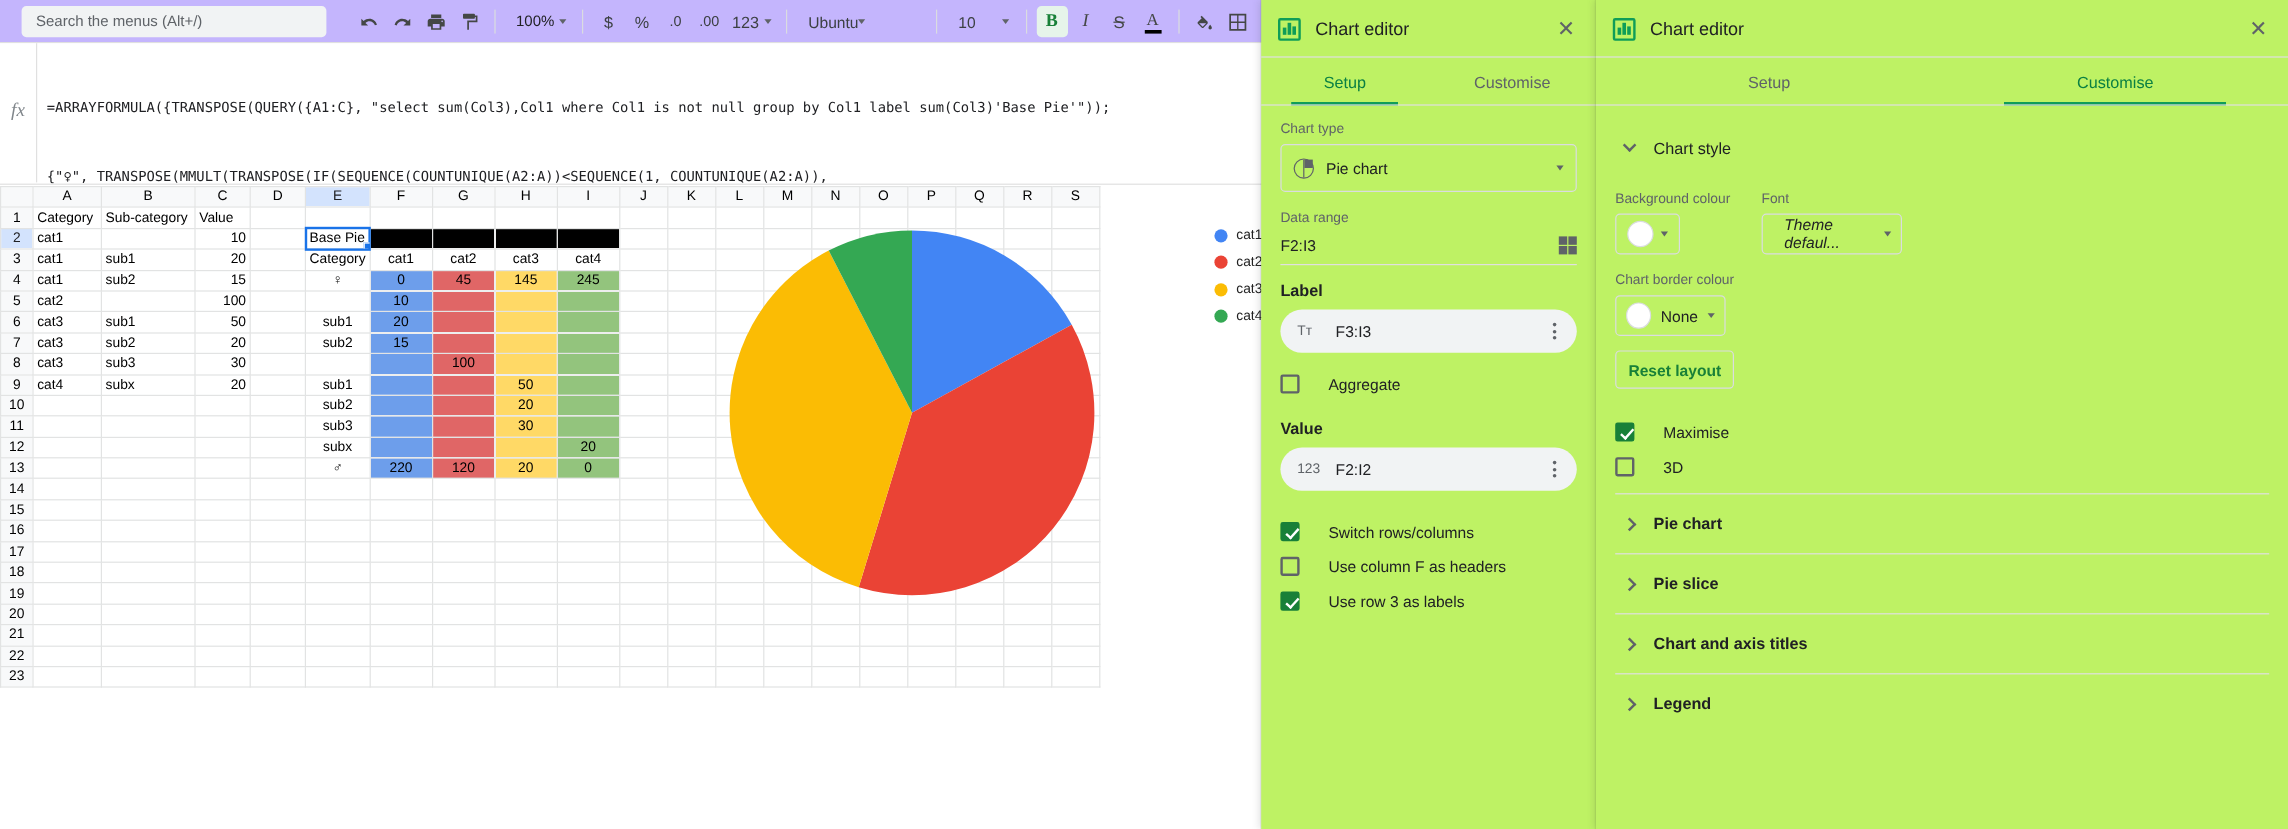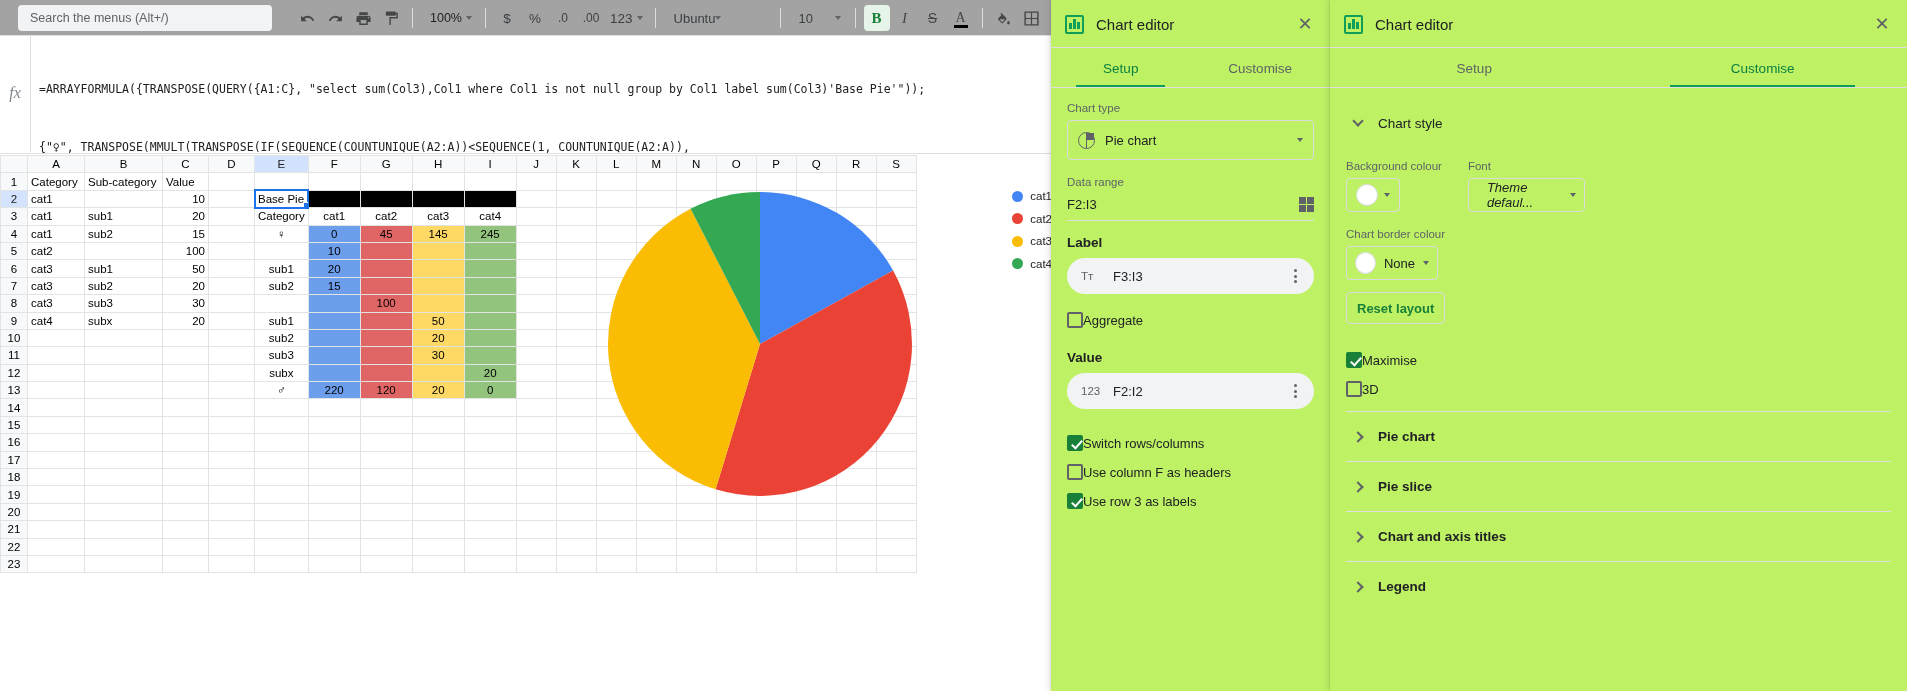--- a/index.html
+++ b/index.html
@@ -10,21 +10,21 @@
     overflow: hidden;
     font-family: "Liberation Sans", sans-serif;
     background: #ffffff;
     color: #202124;
   }
   .app { position: relative; width: 1907px; height: 691px; }
 
   
   .toolbar {
     position: absolute; top: 0; left: 0; width: 1907px; height: 36px;
-    background: #a3a3a3; display: flex; align-items: center;
+    background: #c4b5fd; display: flex; align-items: center;
     padding: 0 6px; gap: 2px;
   }
   .toolbar::after{
     content:""; position:absolute; left:0; right:0; bottom:0; height:1px; background:#e0e0e0;
   }
   .search-box {
     width: 254px; height: 26px; background: #f1f3f4; border-radius: 4px;
     display: flex; align-items: center; padding: 0 12px; margin-left: 12px;
     font-size: 12.5px; color: #5f6368;
   }
@@ -176,21 +176,21 @@
   .grid-ico i{ background:#5f6368; display:block;}
   .sect-title { font-size:13.5px; font-weight:bold; color:#202124; margin: 14px 0 8px 0;}
   .chip {
     height:36px; background:#f1f3f4; border-radius:18px; display:flex; align-items:center;
     padding: 0 12px 0 14px; gap:12px; font-size:13px; color:#202124;
   }
   .chip .grow{flex:1;}
   .chip-ico { font-size:11.5px; color:#5f6368; font-weight:normal; width:20px;}
   .dots { display:flex; flex-direction:column; gap:2.5px; align-items:center; width:14px;}
   .dots i{ width:3px;height:3px;border-radius:50%;background:#5f6368; display:block;}
-  .check-row { display:flex; align-items:center; gap:0; margin: 13px 0; font-size:13px; color:#202124;}
+  .check-row { display:flex; align-items:center; gap:24px; margin: 13px 0; font-size:13px; color:#202124;}
   .cbx { width:16px;height:16px;border:2px solid #5f6368; border-radius:2px; flex:none;}
   .cbx.on { background:#188038; border-color:#188038; position:relative; }
   .cbx.on::after{
     content:""; position:absolute; left:4.5px; top:1px; width:4px;height:9px;
     border:solid #fff; border-width:0 2px 2px 0; transform:rotate(42deg);
   }
   .accordion {
     display:flex; align-items:center; gap:16px; height:50px; font-size:13.5px;
     color:#202124; font-weight:bold; border-top:1px solid #e0e0e0; padding-left:2px;
   }

